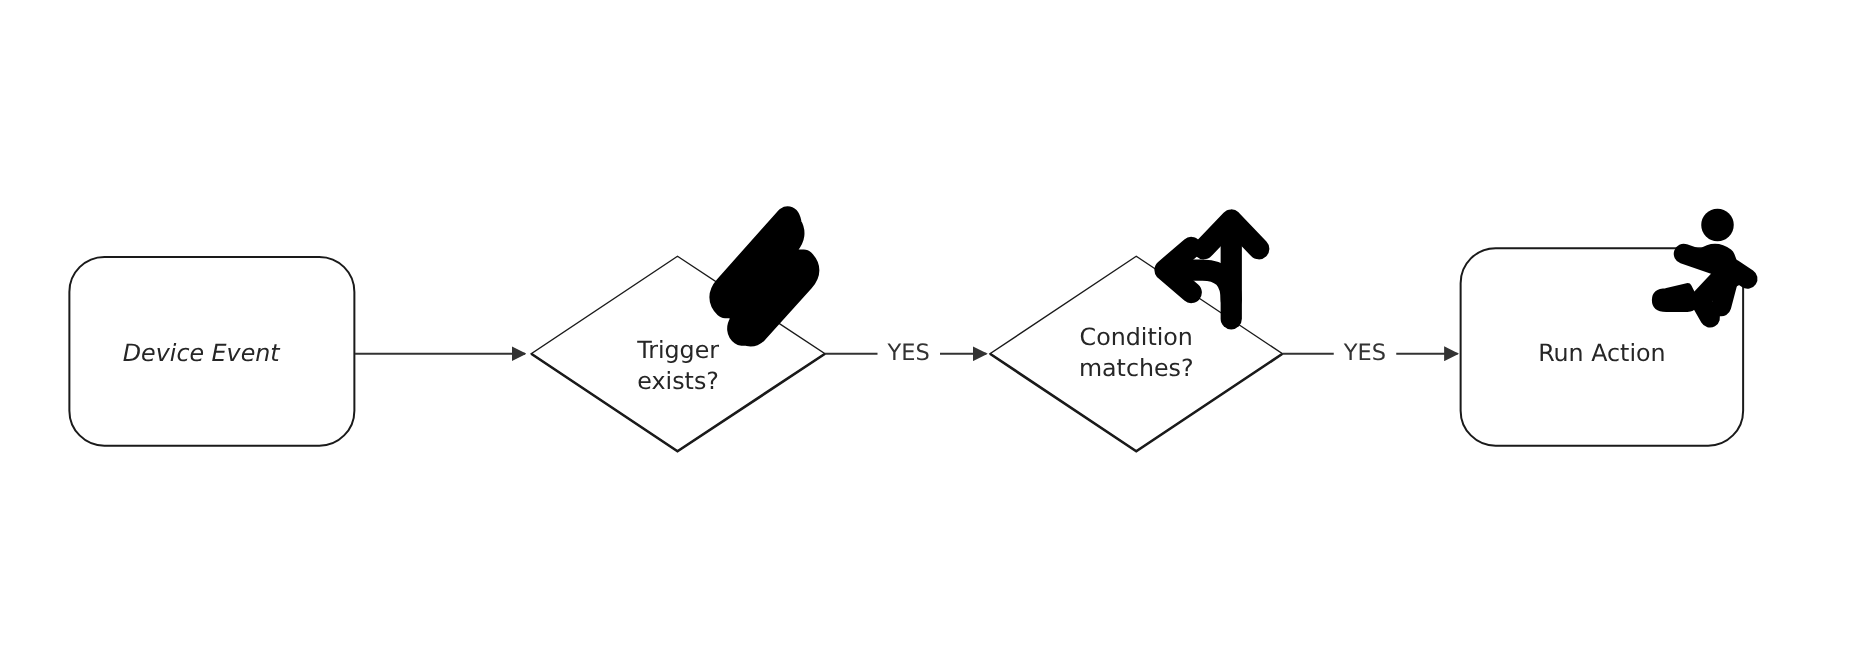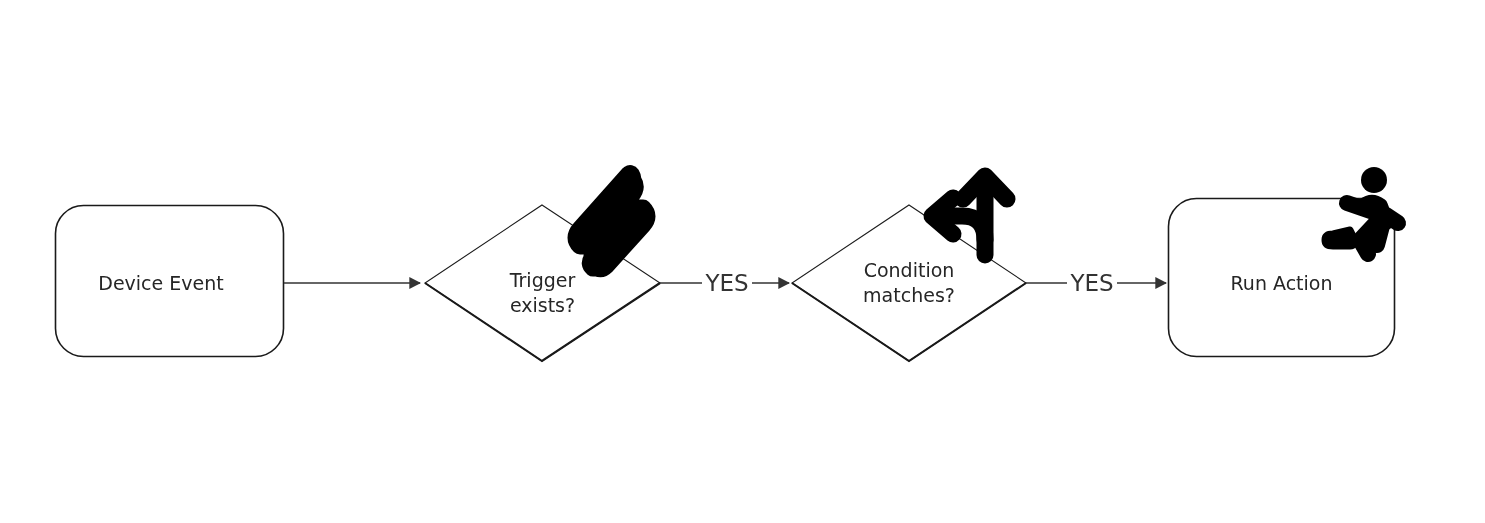--- a/index.html
+++ b/index.html
@@ -33,25 +33,25 @@
     font-size: 19px;
     line-height: 25px;
     font-weight: 400;
     white-space: pre-line;
     pointer-events: none;
   }
   .edge-label {
     position: absolute;
     text-align: center;
     color: #333333;
-    font-size: 23px;
+    font-size: 18px;
     line-height: 22px;
     font-weight: 400;
   }
-  .lbl-device-event { left: 55px;   top: 271px; width: 212px; }
+  .lbl-device-event { left: 55px;   top: 271px; width: 212px; font-style: italic; }
   .lbl-trigger      { left: 425px;  top: 258px; width: 235px; margin-top: 10px; }
   .lbl-condition    { left: 793px;  top: 258px; width: 232px; }
   .lbl-run-action   { left: 1168px; top: 271px; width: 227px; }
   .lbl-yes-1        { left: 690px;  top: 272px; width: 74px;  }
   .lbl-yes-2        { left: 1055px; top: 272px; width: 74px;  }
 </style>
 </head>
 <body>
 
 <div id="flow-canvas">

